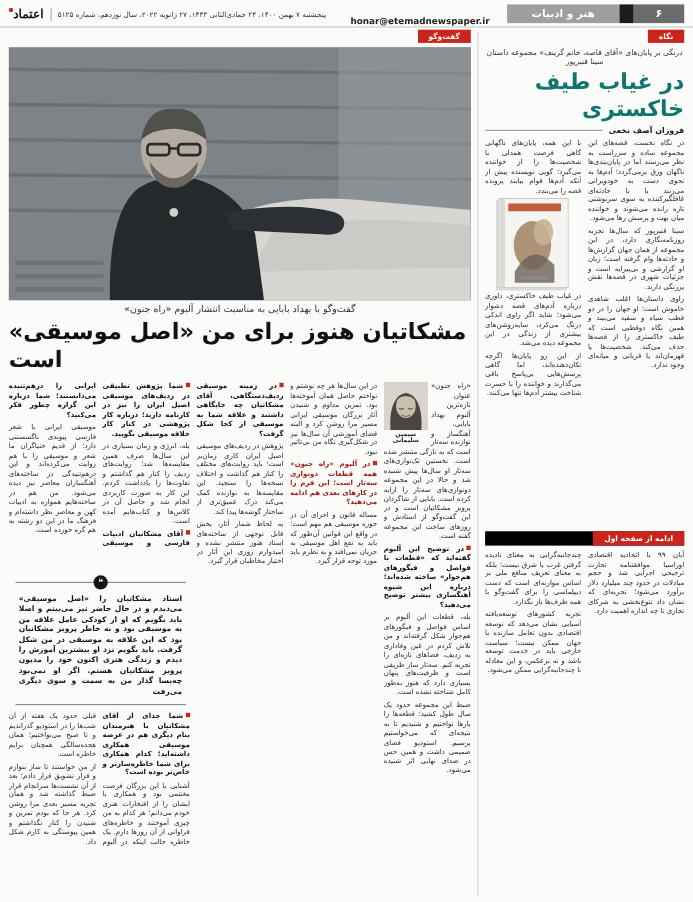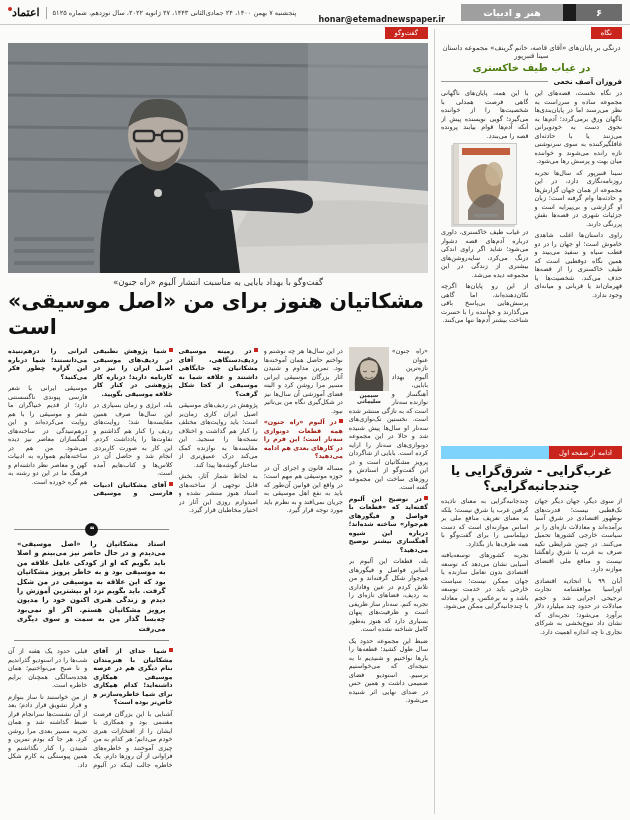--- a/index.html
+++ b/index.html
@@ -19,21 +19,21 @@
   .logo{font-size:11px;font-weight:bold;font-family:"DejaVu Serif","Liberation Serif",serif;color:#111;position:relative;padding-left:4px;}
   .logo:after{content:"";position:absolute;left:0;top:1px;width:4px;height:4px;background:#c9251c;border-radius:50%;}
   .hdr-rule{position:absolute;top:24px;left:0;right:0;height:1px;background:#c9c9c9;}
 
   
   .main{position:absolute;top:27px;right:8px;left:8px;bottom:6px;display:flex;gap:0;}
   .right-col{width:189px;}
   .divider-v{width:1px;background:#cfcfcf;margin:2px 6px 0 6px;}
   .interview{flex:1;position:relative;}
 
-  .tab{height:12px;background:#c9251c;color:#fff;font-size:6.8px;font-weight:normal;display:inline-flex;align-items:center;justify-content:center;padding:0 10px;}
+  .tab{height:12px;background:#c9251c;color:#fff;font-size:6.8px;font-weight:bold;display:inline-flex;align-items:center;justify-content:center;padding:0 10px;}
   .tab-row{display:flex;justify-content:flex-start;height:13px;}
 
   
   .photo-wrap{margin-top:3px;width:100%;height:230px;overflow:hidden;background:#84898c;}
   .i-kicker{margin-top:4px;text-align:center;font-size:8.6px;color:#2d2d2d;}
   .i-headline{margin-top:1px;text-align:left;font-size:20.5px;font-weight:bold;color:#111;line-height:26px;}
   .i-body{display:flex;gap:6px;height:478px;overflow:hidden;margin-top:7px;}
   .icol{flex:1;overflow:hidden;min-width:0;}
   .ipair{flex:2.08;display:flex;flex-direction:column;min-width:0;}
   .pair-cols{column-count:2;column-gap:6px;overflow:hidden;}
@@ -44,28 +44,28 @@
   p.t-qr{font-weight:bold;color:#9c1a10;}
   .qsq{display:inline-block;width:3.6px;height:3.6px;background:#c9251c;margin-left:2.5px;vertical-align:1px;}
   figure.reporter{float:left;width:40px;margin:0 3px 2px 0;}
   figure.reporter .ph{width:40px;height:44px;background:#cfcac3;overflow:hidden;}
   figure.reporter figcaption{font-size:5.6px;font-weight:bold;text-align:center;color:#222;margin-top:1px;}
   .pullquote{position:relative;border-top:1px solid #8a8a8a;border-bottom:1px solid #8a8a8a;margin:10px 4px 2px 6px;padding:10px 3px 6px 3px;font-size:6.9px;line-height:9.4px;font-weight:bold;text-align:justify;color:#151515;}
   .pq-icon{position:absolute;top:-7px;right:calc(50% - 7px);width:13px;height:13px;border-radius:50%;background:#151515;color:#fff;font-size:8px;line-height:14px;text-align:center;font-weight:bold;}
 
   
   .n-kicker{margin-top:4px;font-size:6.9px;color:#333;text-align:center;}
-  .n-headline{margin-top:2px;text-align:center;font-size:10px;font-weight:bold;color:#4d7c0f;}
+  .n-headline{margin-top:2px;font-size:20px;font-weight:bold;color:#0f766e;}
   .byline{display:flex;align-items:center;margin-top:4px;margin-bottom:3px;}
   .byline .name{font-size:7.2px;font-weight:bold;color:#1a1a1a;white-space:nowrap;}
   .byline .rule{flex:1;height:1px;background:#9a9a9a;margin-right:5px;}
   .n-body{display:flex;gap:6px;height:352px;overflow:hidden;}
   .ncol{flex:1;overflow:hidden;min-width:0;}
   .bookfig{width:62px;height:80px;margin:2px auto 3px auto;background:#fff;border:1px solid #c9c9c9;box-shadow:-2px 2px 0 #d8d8d4;overflow:hidden;}
-  .cont-bar{margin-top:5px;height:13px;background:#7dd3fc;display:flex;align-items:flex-start;}
+  .cont-bar{margin-top:5px;height:13px;background:#000000;display:flex;align-items:flex-start;}
   .cont-bar .tab{height:13px;}
   .w-headline{margin-top:4px;text-align:center;font-size:12.5px;font-weight:bold;color:#101010;}
   .w-body{display:flex;gap:6px;height:282px;overflow:hidden;margin-top:4px;}
 </style>
 </head>
 <body>
 
 <div class="page">
 
   <div class="hdr">
@@ -120,25 +120,23 @@
 
           <p>در غیاب طیف خاکستری، داوری درباره آدم‌های قصه دشوار می‌شود؛ شاید اگر راوی اندکی درنگ می‌کرد، سایه‌روشن‌های بیشتری از زندگی در این مجموعه دیده می‌شد.</p>
               <p>از این رو پایان‌ها اگرچه تکان‌دهنده‌اند، اما گاهی پرسش‌هایی بی‌پاسخ باقی می‌گذارند و خواننده را با حسرت شناخت بیشتر آدم‌ها تنها می‌کنند.</p>
             </div>
         </div>
       </div>
 
       <div class="cont-bar">
         <div class="tab">ادامه از صفحه اول</div>
       </div>
-      <div class="w-headline">غرب‌گرایی - شرق‌گرایی یا چندجانبه‌گرایی؟</div>
       <div class="w-body">
         <div class="ncol">
 
-        <p>از سوی دیگر، جهان دیگر جهان تک‌قطبی نیست؛ قدرت‌های نوظهور اقتصادی در شرق آسیا برآمده‌اند و معادلات تازه‌ای را بر سیاست خارجی کشورها تحمیل می‌کنند. در چنین شرایطی تکیه صرف به غرب یا شرق راهگشا نیست و منافع ملی اقتضای موازنه دارد.</p>
             <p>آبان ۹۹ با اتحادیه اقتصادی اوراسیا موافقتنامه تجارت ترجیحی اجرایی شد و حجم مبادلات در حدود چند میلیارد دلار برآورد می‌شود؛ تجربه‌ای که نشان داد تنوع‌بخشی به شرکای تجاری تا چه اندازه اهمیت دارد.</p>
           </div>
         <div class="ncol">
 
         <p>چندجانبه‌گرایی به معنای نادیده گرفتن غرب یا شرق نیست؛ بلکه به معنای تعریف منافع ملی بر اساس موازنه‌ای است که دست دیپلماسی را برای گفت‌وگو با همه طرف‌ها باز بگذارد.</p>
             <p>تجربه کشورهای توسعه‌یافته آسیایی نشان می‌دهد که توسعه اقتصادی بدون تعامل سازنده با جهان ممکن نیست؛ سیاست خارجی باید در خدمت توسعه باشد و نه برعکس، و این معادله با چندجانبه‌گرایی ممکن می‌شود.</p>
           </div>
       </div>
     </div>
 

